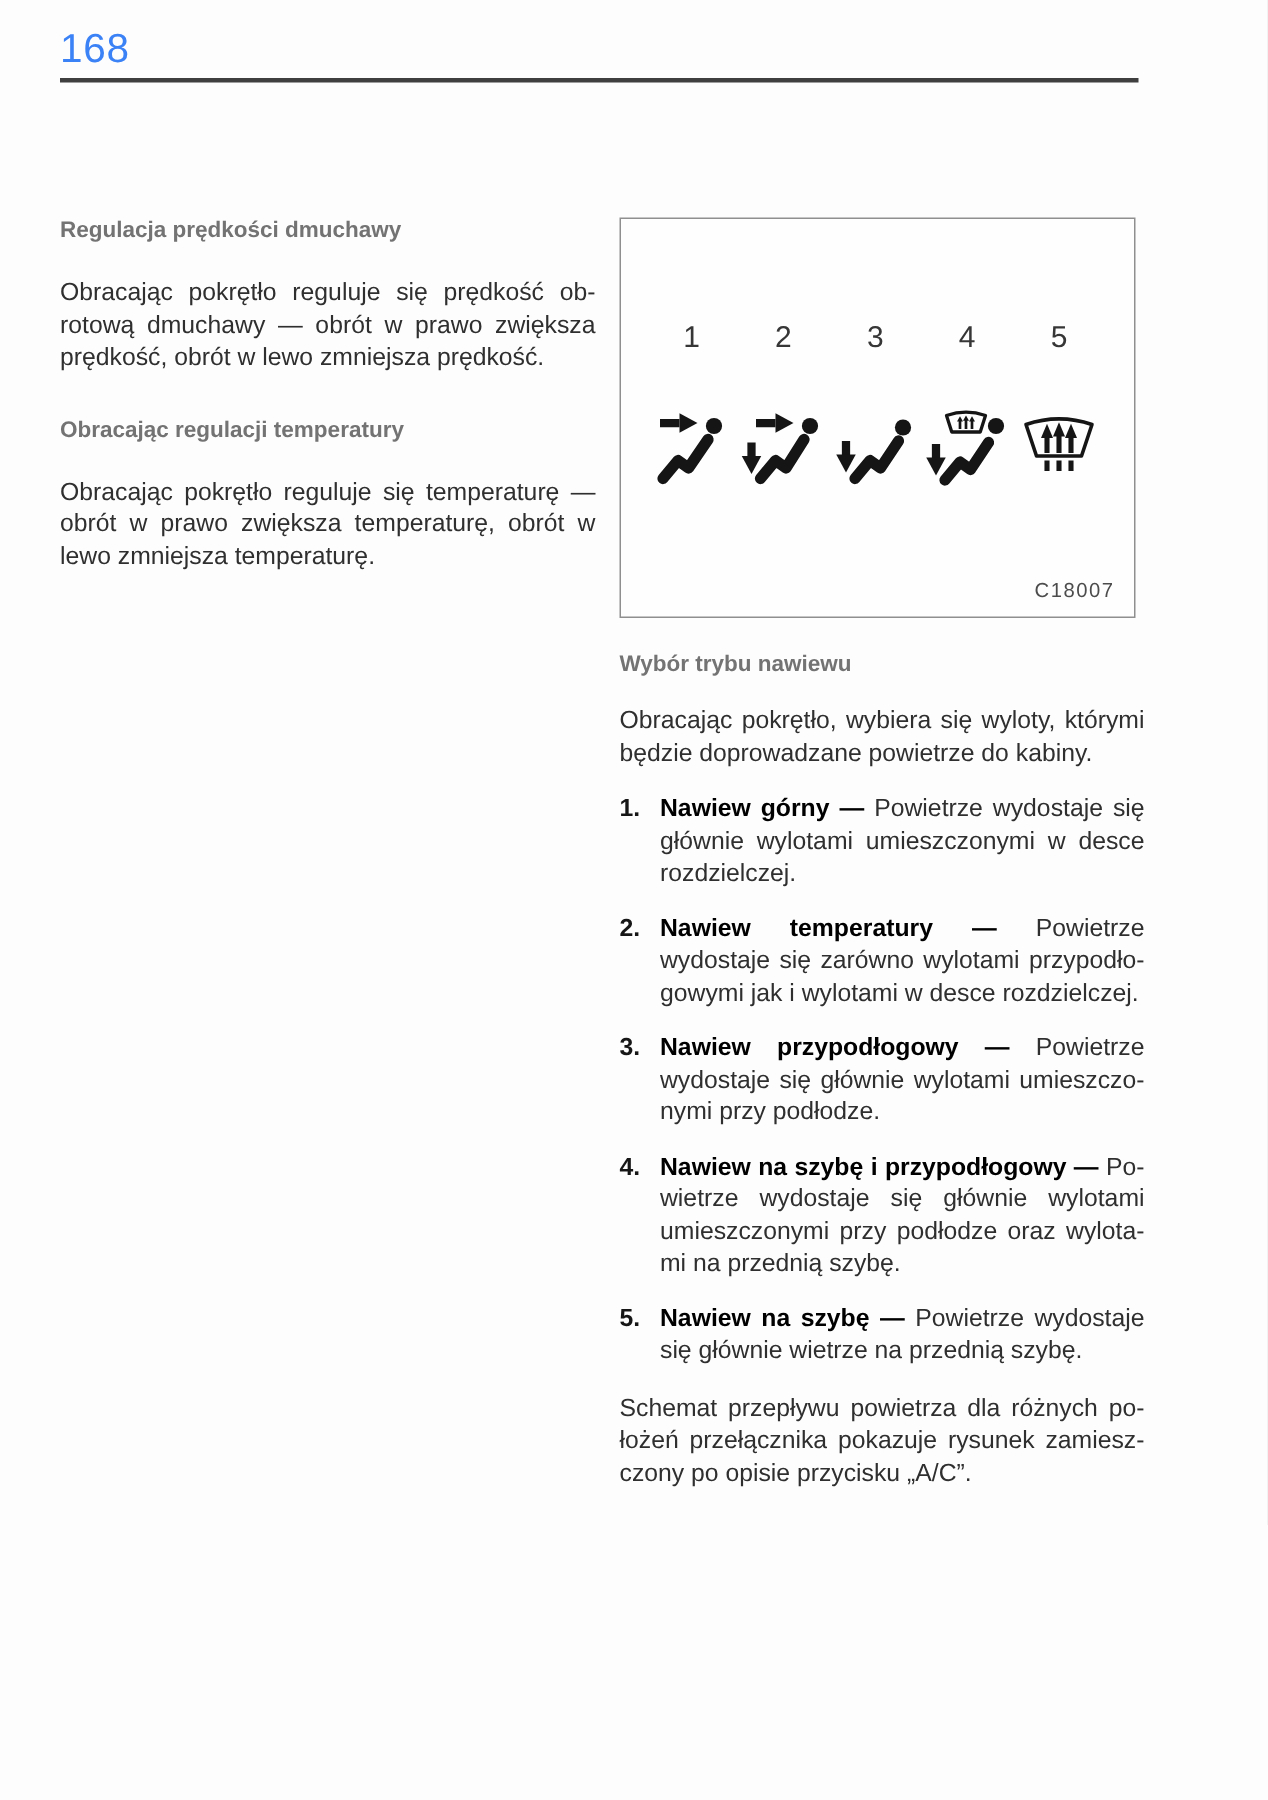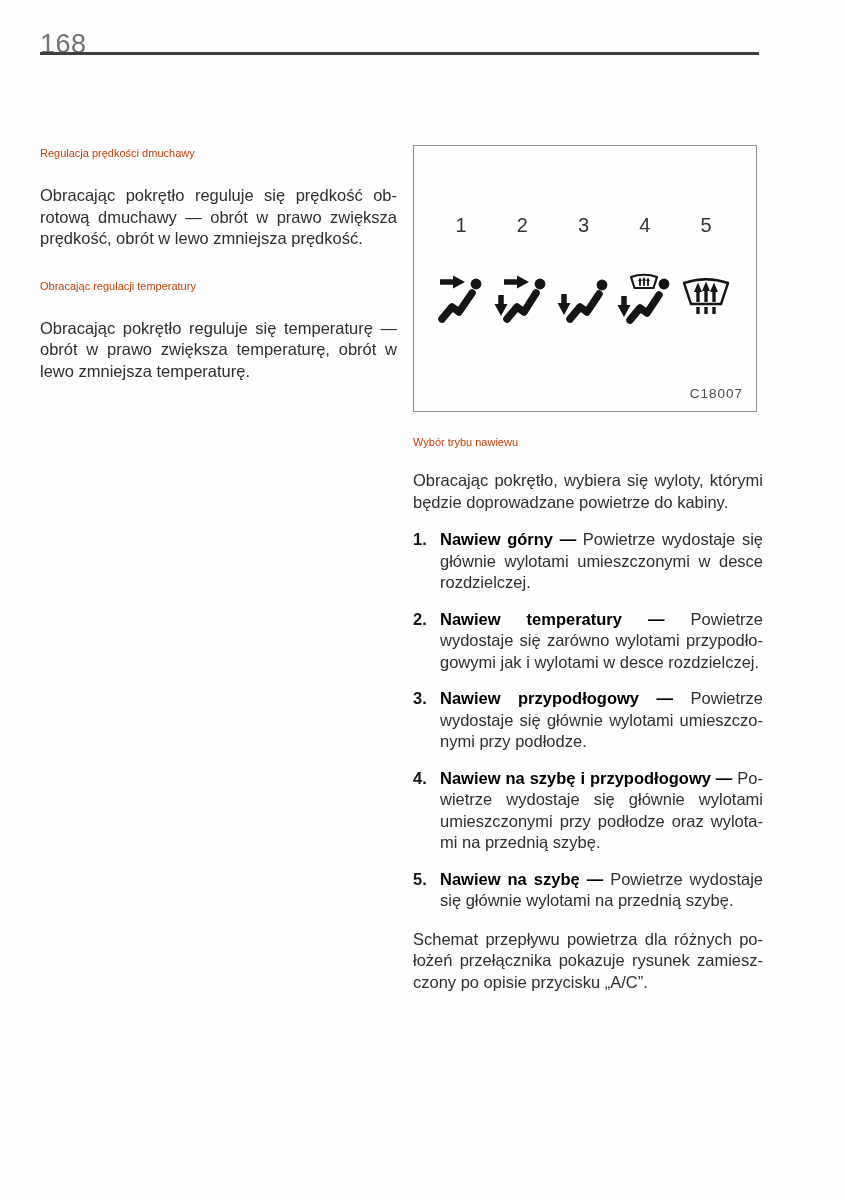--- a/index.html
+++ b/index.html
@@ -6,27 +6,27 @@
   html,body { background:#e9e9e9; }
   .page {
     position:relative; width:845px; height:1200px; margin:0 auto;
     background:#fdfdfd; color:#2f2f2f;
     font-family:"Liberation Sans", sans-serif;
     font-size:16.5px; line-height:21.5px;
     overflow:hidden;
   }
   
   .hdr { position:absolute; left:40px; top:22px; display:flex; align-items:baseline; gap:36px; }
-  .hdr .pgnum { font-size:27px; color:#737373; letter-spacing:0.5px;margin-top:12px; }
+  .hdr .pgnum { font-size:27px; color:#3b82f6; letter-spacing:0.5px; }
   .hdr .sect  { font-size:18px; color:#3c3c3c; letter-spacing:1px; }
   .hdr-rule { position:absolute; left:40px; top:52px; width:719px; height:2.5px; background:#3f3f3f; }
   
   .col-left  { position:absolute; left:40px;  top:143px; width:357px; }
   .col-right { position:absolute; left:413px; top:432px; width:350px; }
-  h3.head { font-size:11px; font-weight:normal; color:#c2410c; margin:0 0 21px 0; line-height:21px; }
+  h3.head { font-size:15px; font-weight:bold; color:#737373; margin:0 0 21px 0; line-height:21px; }
   p.para { text-align:justify; hyphens:manual; -webkit-hyphens:manual; margin:0 0 26px 0; }
   .col-right p.intro { margin:0 0 16px 0; }
   
   .item { display:flex; margin:0 0 15px 0; }
   .item .num { flex:0 0 27px; font-weight:bold; color:#161616; }
   .item .itxt { flex:1; text-align:justify; hyphens:manual; -webkit-hyphens:manual; }
   .item .itxt b { color:#000000; }
   .footer-para { text-align:justify; hyphens:manual; -webkit-hyphens:manual; margin-top:17px; }
   
   .figure {
@@ -160,19 +160,19 @@
       <div class="itxt"><b>Nawiew przypodłogowy —</b> <span>Powietrze wydostaje się głównie wylotami umieszczo­nymi przy podłodze.</span></div>
     </div>
 
     <div class="item">
       <span class="num">4.</span>
       <div class="itxt"><b>Nawiew na szybę i przypodłogowy —</b> <span>Po­wietrze wydostaje się głównie wylotami umieszczonymi przy podłodze oraz wylota­mi na przednią szybę.</span></div>
     </div>
 
     <div class="item">
       <span class="num">5.</span>
-      <div class="itxt"><b>Nawiew na szybę —</b> <span>Powietrze wydostaje</span> <span>się głównie wylotami na przednią szybę.</span></div>
+      <div class="itxt"><b>Nawiew na szybę —</b> <span>Powietrze wydostaje</span> <span>się głównie wietrze na przednią szybę.</span></div>
     </div>
 
     <p class="footer-para">Schemat przepływu powietrza dla różnych po­łożeń przełącznika pokazuje rysunek zamiesz­czony po opisie przycisku „A/C”.</p>
   </div>
 
 </div>
 
 </body></html>

